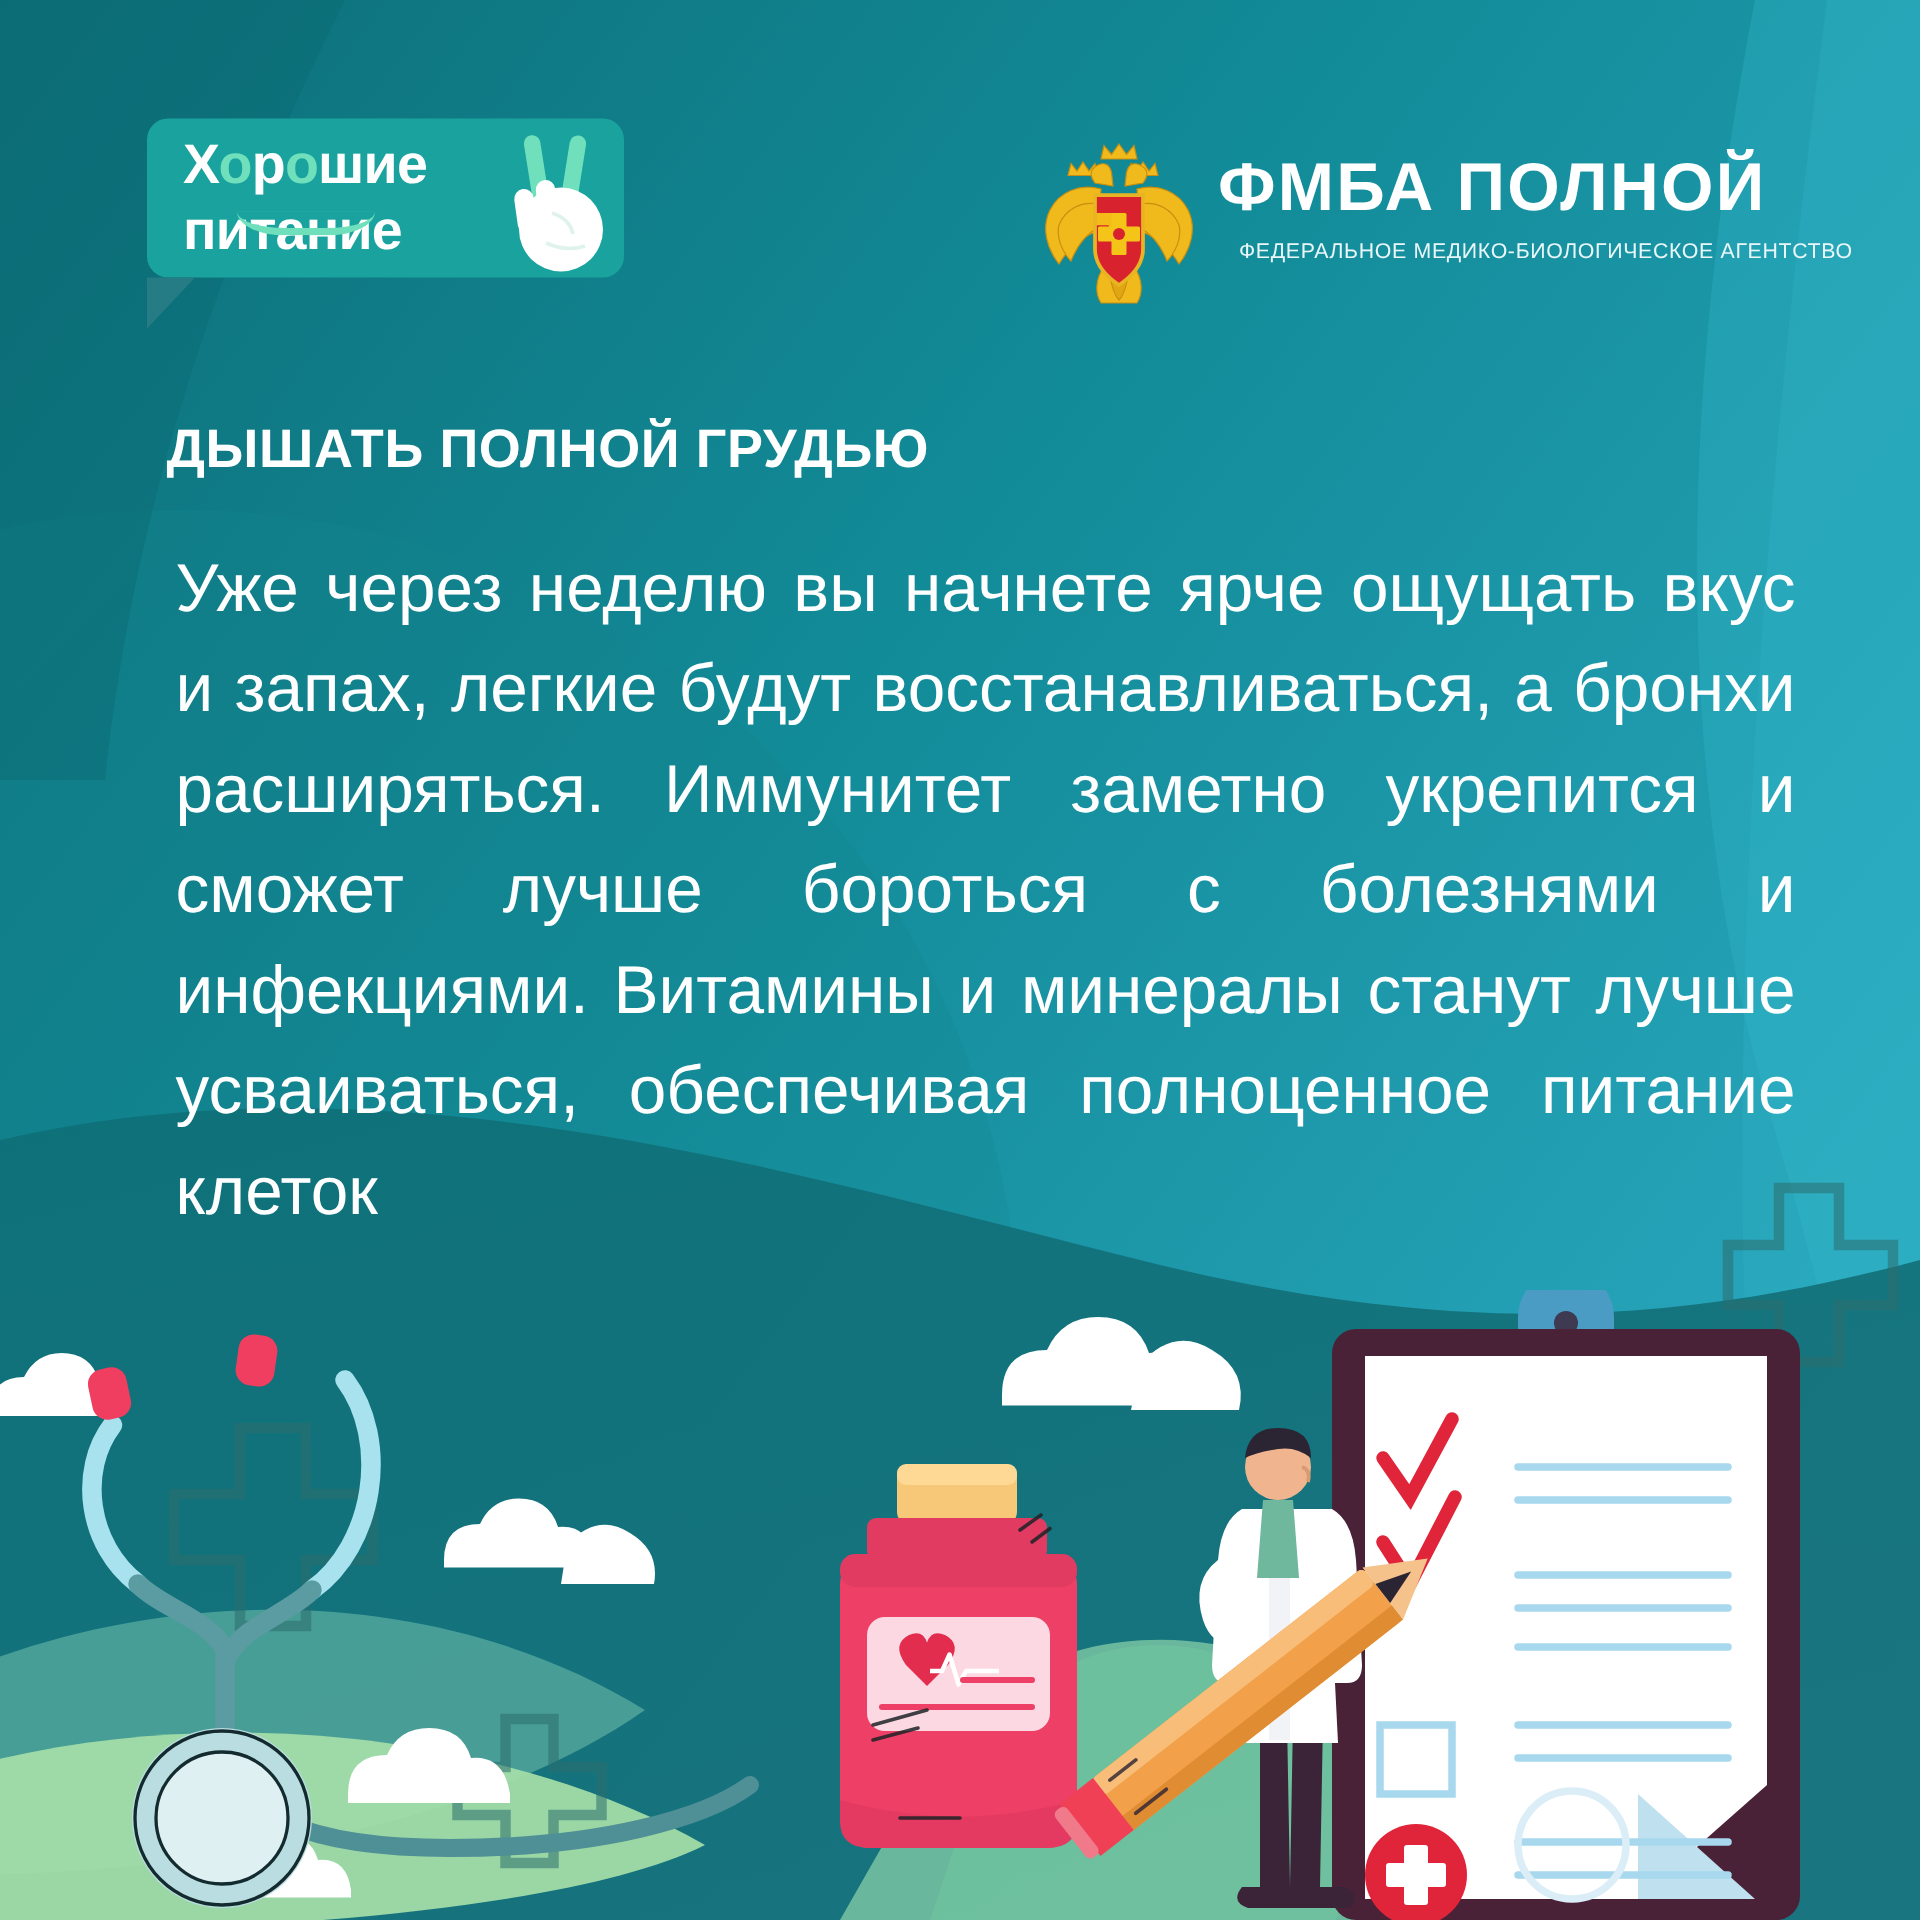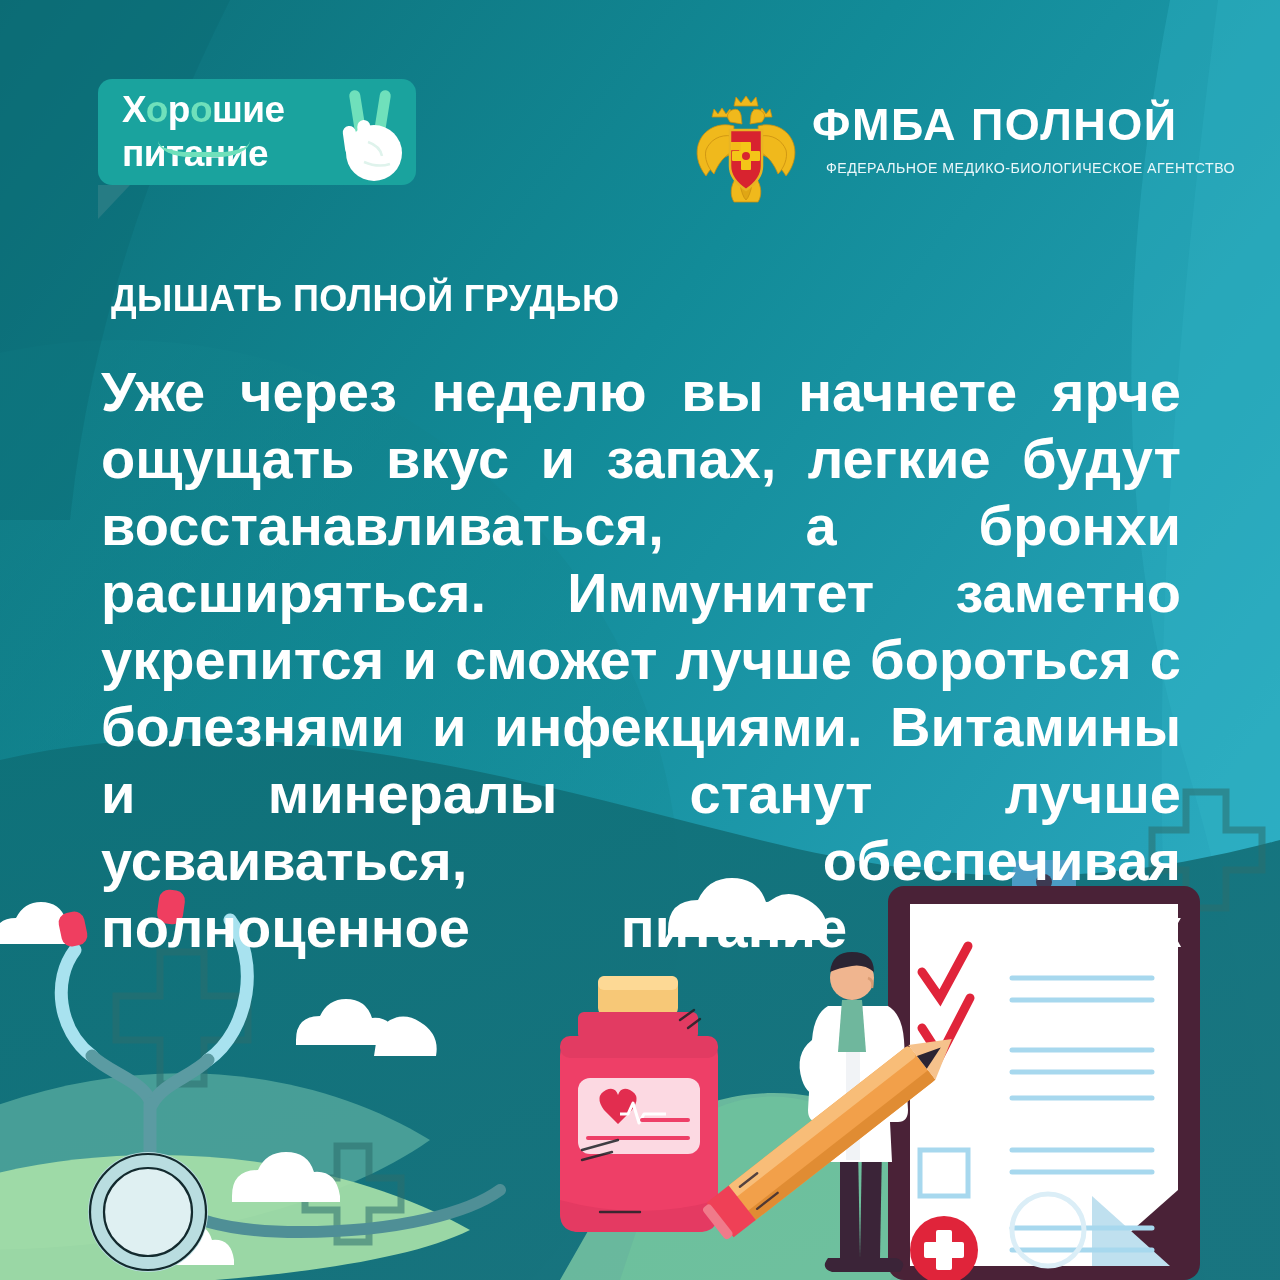--- a/index.html
+++ b/index.html
@@ -55,22 +55,22 @@
     letter-spacing:.45px; white-space:nowrap;margin-left:12px;
   }
   
   .content { position:absolute; left:0; top:0; width:1280px; z-index:6; }
   .headline {
     position:absolute; left:111px; top:278px;
     font-size:36px; font-weight:800; color:#ffffff;
     letter-spacing:.4px; white-space:nowrap;text-align:right;
   }
   .body-text {
-    position:absolute; left:101px; top:358px; width:1080px;
-    font-size:56px; font-weight:700; line-height:67px;
+    position:absolute; left:117px; top:358px; width:1080px;
+    font-size:45px; font-weight:400; line-height:67px;
     color:#ffffff; text-align:justify;
   }
   .body-text::after { content:""; display:inline-block; width:100%; }
   
   #illo { position:absolute; left:0; bottom:0; width:1280px; height:420px; z-index:4; }
 </style>
 </head>
 <body>
 
 <svg id="bg" viewBox="0 0 1280 1280" preserveAspectRatio="none">

